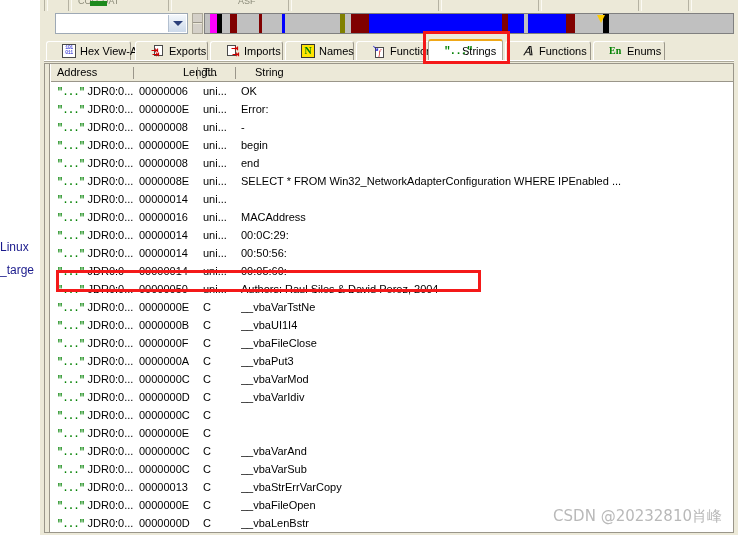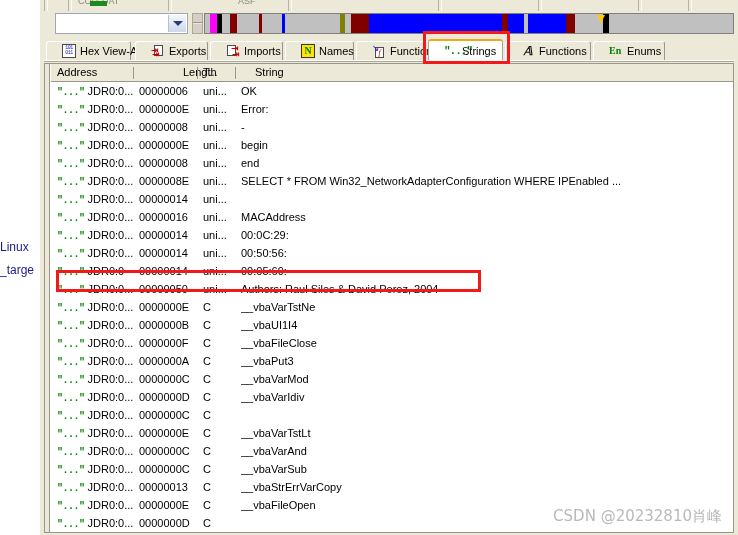--- a/index.html
+++ b/index.html
@@ -653,21 +653,20 @@
         </div>
         <div class="row">
           <div class="cell addr"><span class="q">"..."</span><span class="a">JDR0:0...</span></div>
           <div class="cell len">0000000C</div>
           <div class="cell type">C</div>
         </div>
         <div class="row">
           <div class="cell addr"><span class="q">"..."</span><span class="a">JDR0:0...</span></div>
           <div class="cell len">0000000E</div>
           <div class="cell type">C</div>
-          <div class="cell str">__vbaVarTstLt</div>
         </div>
         <div class="row">
           <div class="cell addr"><span class="q">"..."</span><span class="a">JDR0:0...</span></div>
           <div class="cell len">0000000C</div>
           <div class="cell type">C</div>
           <div class="cell str">__vbaVarAnd</div>
         </div>
         <div class="row">
           <div class="cell addr"><span class="q">"..."</span><span class="a">JDR0:0...</span></div>
           <div class="cell len">0000000C</div>
@@ -683,20 +682,21 @@
         <div class="row">
           <div class="cell addr"><span class="q">"..."</span><span class="a">JDR0:0...</span></div>
           <div class="cell len">0000000E</div>
           <div class="cell type">C</div>
           <div class="cell str">__vbaFileOpen</div>
         </div>
         <div class="row">
           <div class="cell addr"><span class="q">"..."</span><span class="a">JDR0:0...</span></div>
           <div class="cell len">0000000D</div>
           <div class="cell type">C</div>
+          <div class="cell str">__vbaLenBstr</div>
         </div>
       </div>
   </div>
 
   <div id="strings-tab-highlight" style="border-color: rgb(244, 25, 25);"></div>
   <div id="authors-row-highlight" style="border-color: rgb(244, 25, 25);"></div>
 </div>
 
 <div id="watermark">CSDN @20232810肖峰</div>
 

